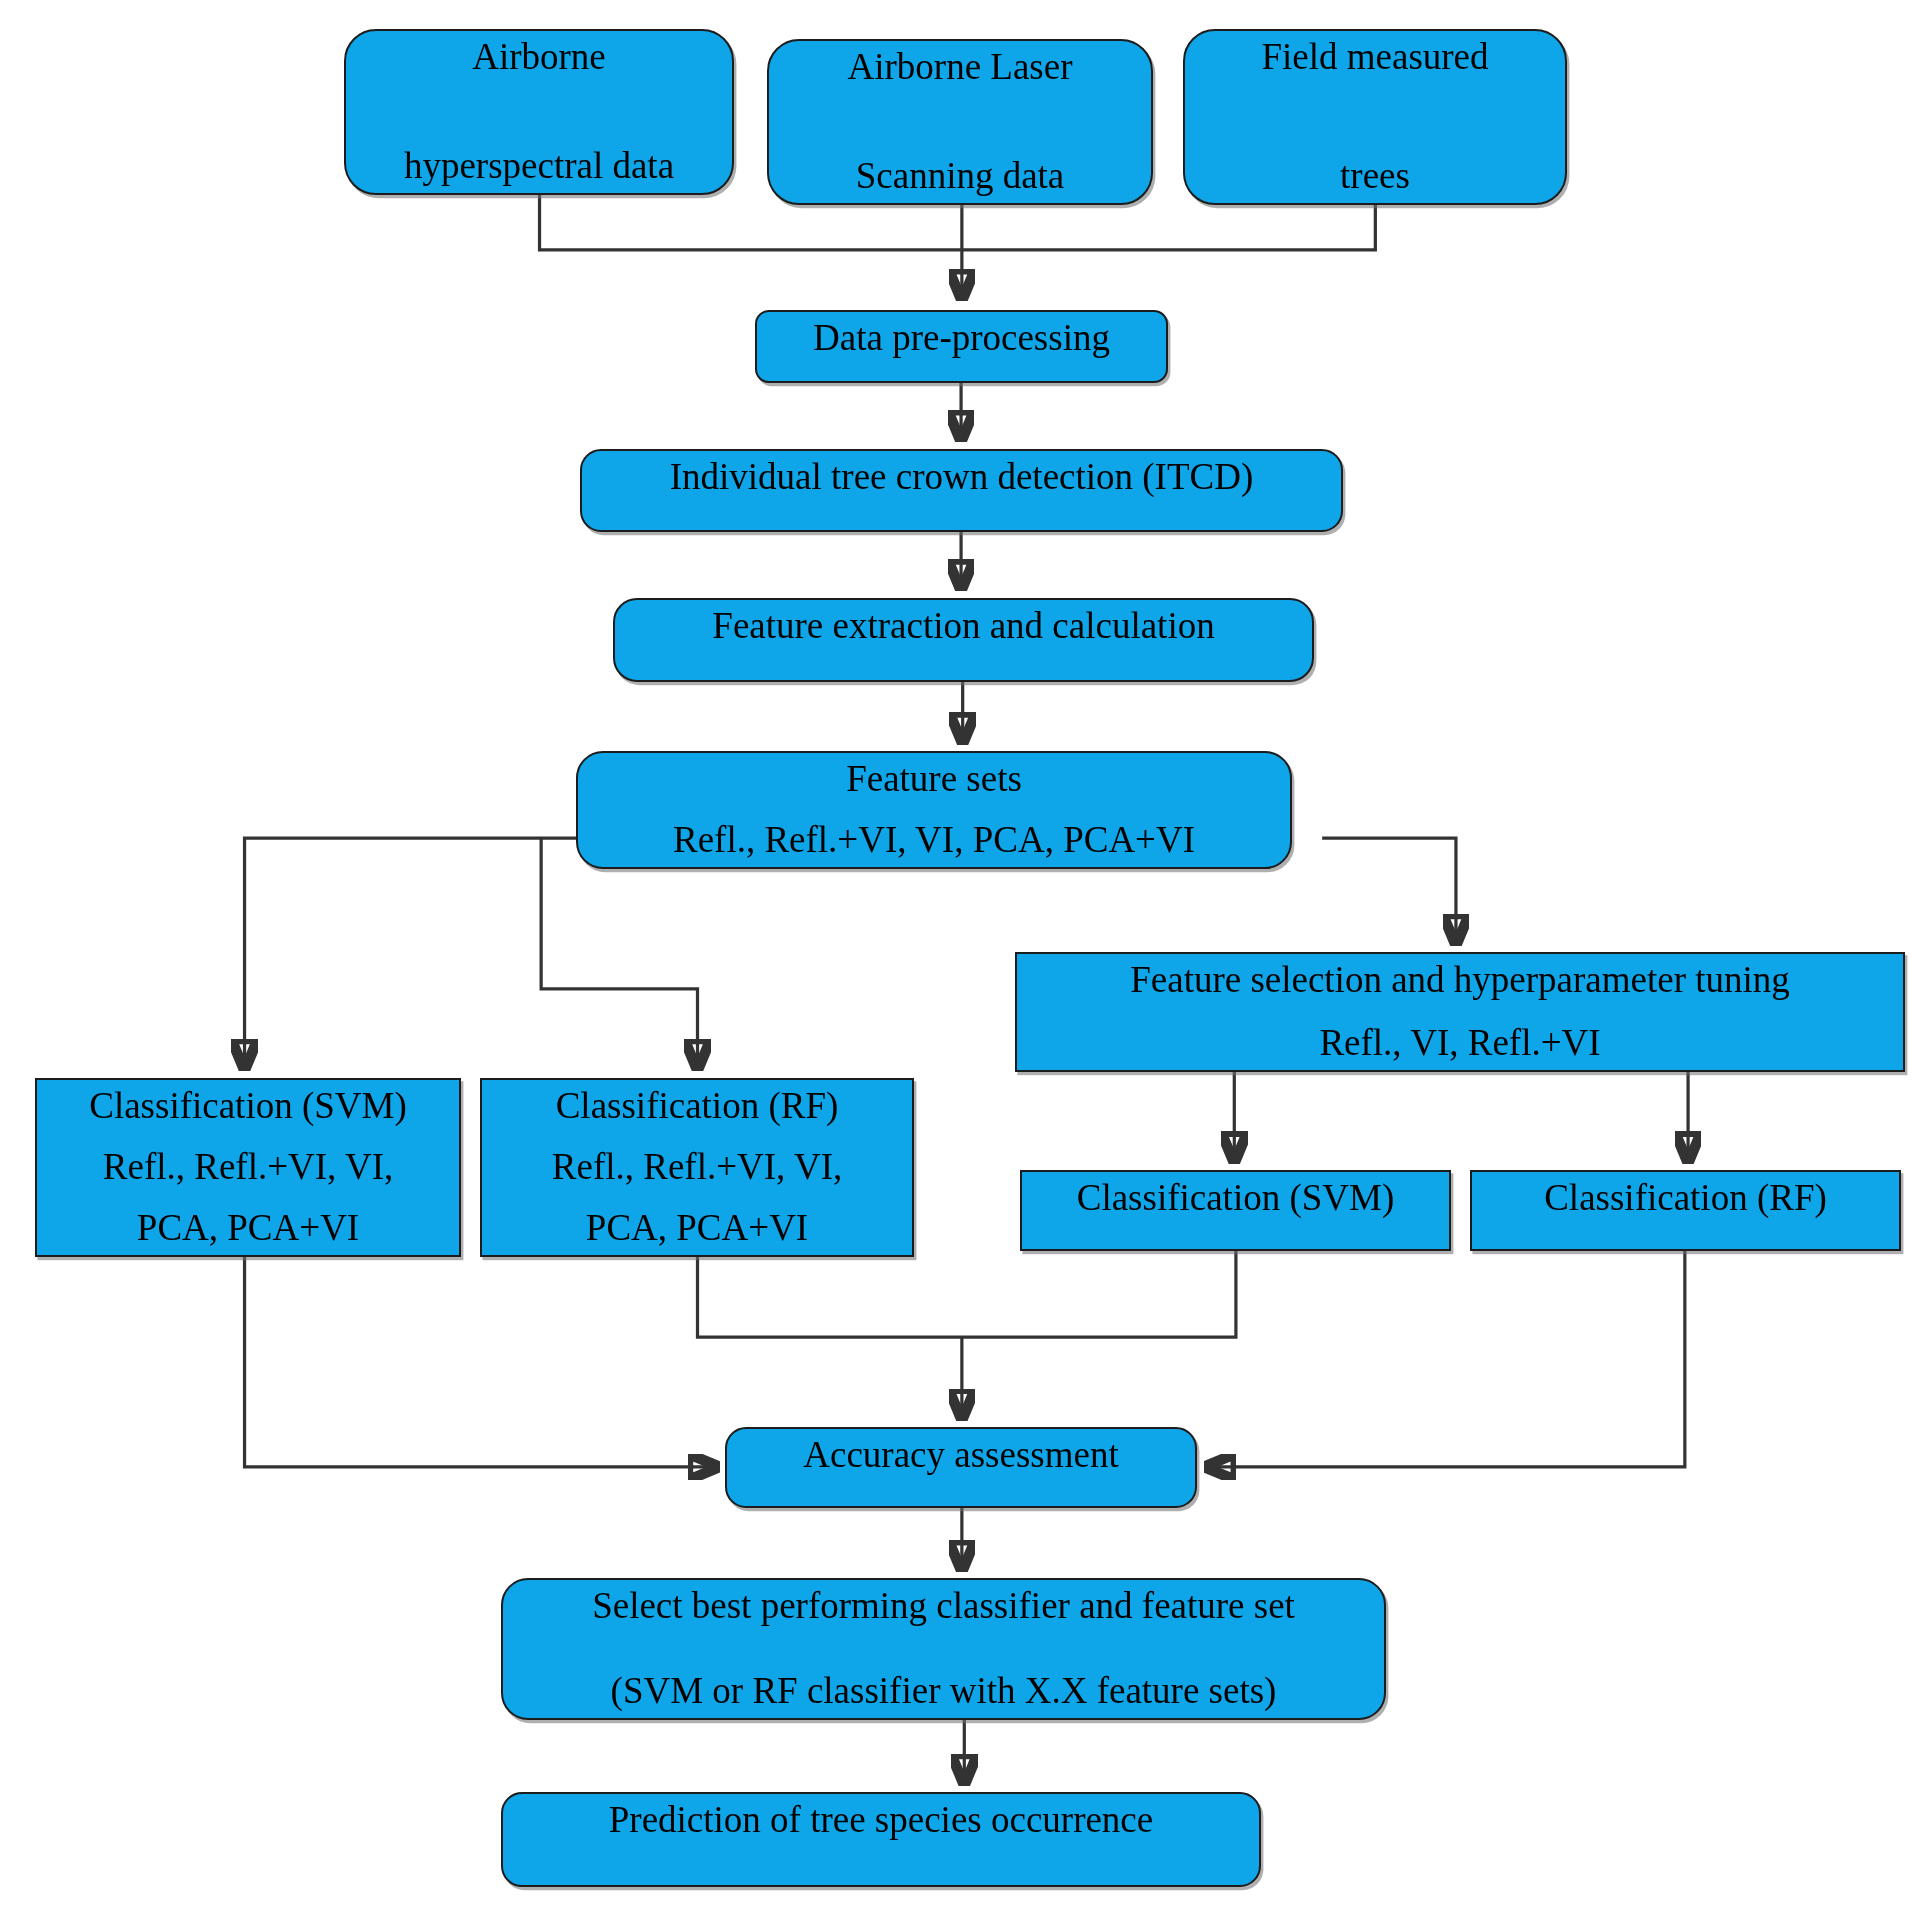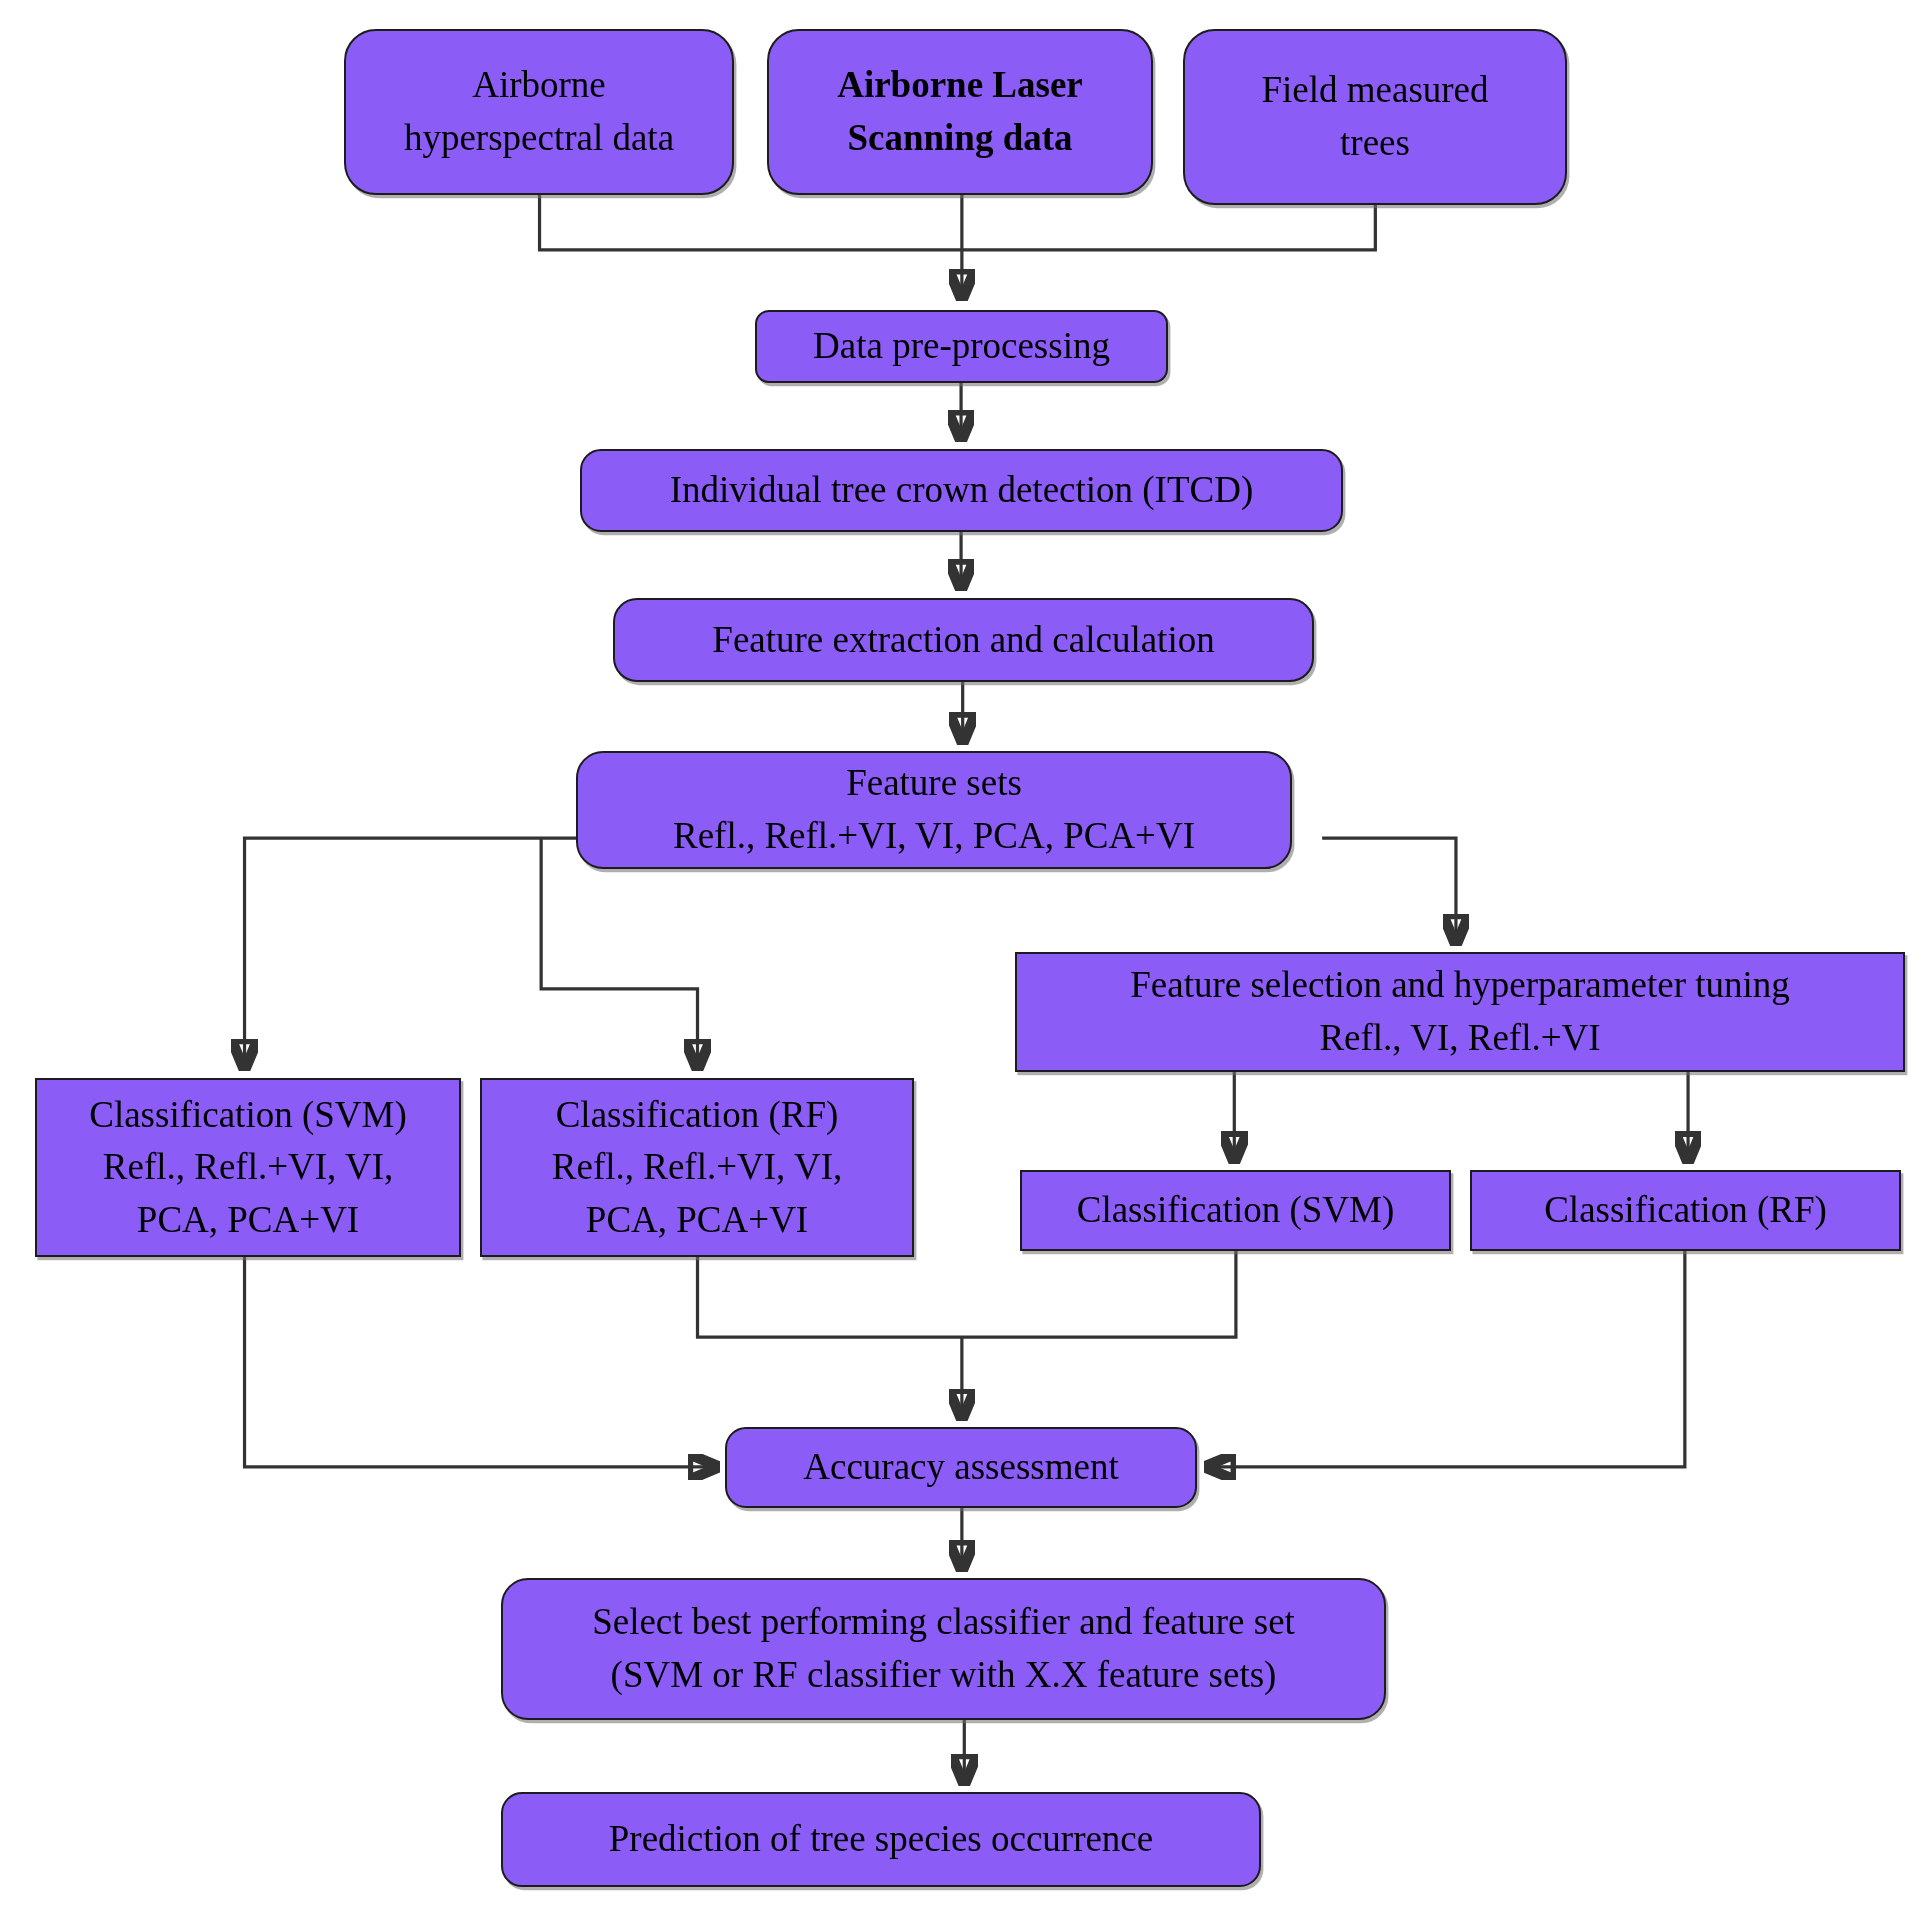--- a/index.html
+++ b/index.html
@@ -6,25 +6,25 @@
   #canvas{
     position:relative;
     width:1931px;height:1911px;
     background:#ffffff;
     font-family:"Liberation Serif","DejaVu Serif",serif;
     color:#000;
     overflow:hidden;
   }
   .node{
     position:absolute;
-    background:#8b5cf6;
+    background:#0ea5e9;
     border:2.4px solid #1c1c1c;
     box-shadow:2.4px 3.2px 0 rgba(110,110,110,.55);
     display:flex;flex-direction:column;
-    align-items:center;justify-content:center;
+    align-items:center;justify-content:space-between;
     text-align:center;
     font-size:37px;line-height:1.42;
     box-sizing:border-box;
     z-index:2;
   }
   .r40{border-radius:32px;}
   .r34{border-radius:27px;}
   .r30{border-radius:24px;}
   .r26{border-radius:21px;}
   .r22{border-radius:14px;}
@@ -65,21 +65,21 @@
 
     <path d="M1193,1870 L1193,1949" marker-end="url(#arrow)"></path>
     <path d="M1196,2134 L1196,2214" marker-end="url(#arrow)"></path>
   </svg>
 
   <div class="node r40" style="left:344px;top:29px;width:390px;height:166px;">
     <div class="ln">Airborne</div>
     <div class="ln">hyperspectral data</div>
   </div>
 
-  <div class="node r40" style="left:767px;top:29px;width:386px;height:166px;font-weight:bold;">
+  <div class="node r40" style="left:767px;top:39px;width:386px;height:166px;">
     <div class="ln">Airborne Laser</div>
     <div class="ln">Scanning data</div>
   </div>
 
   <div class="node r40" style="left:1183px;top:29px;width:384px;height:176px;">
     <div class="ln">Field measured</div>
     <div class="ln">trees</div>
   </div>
 
   <div class="node r22" style="left:755px;top:310px;width:413px;height:73px;">

